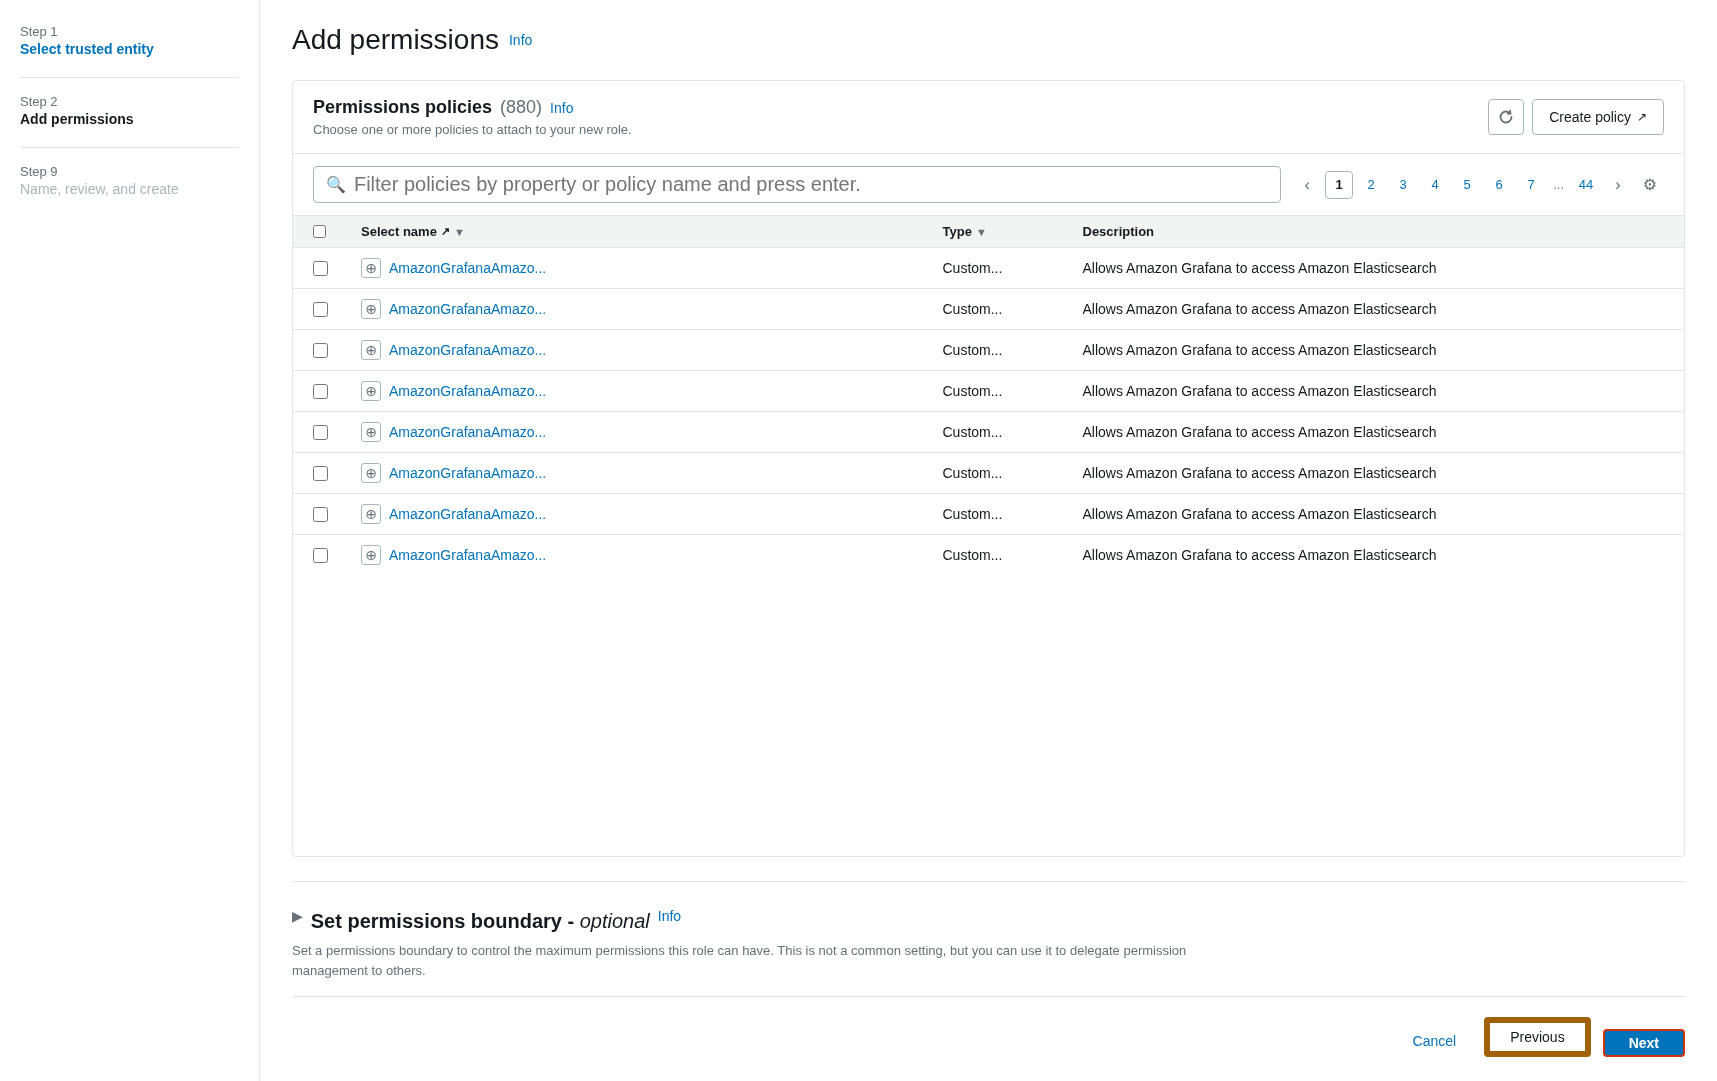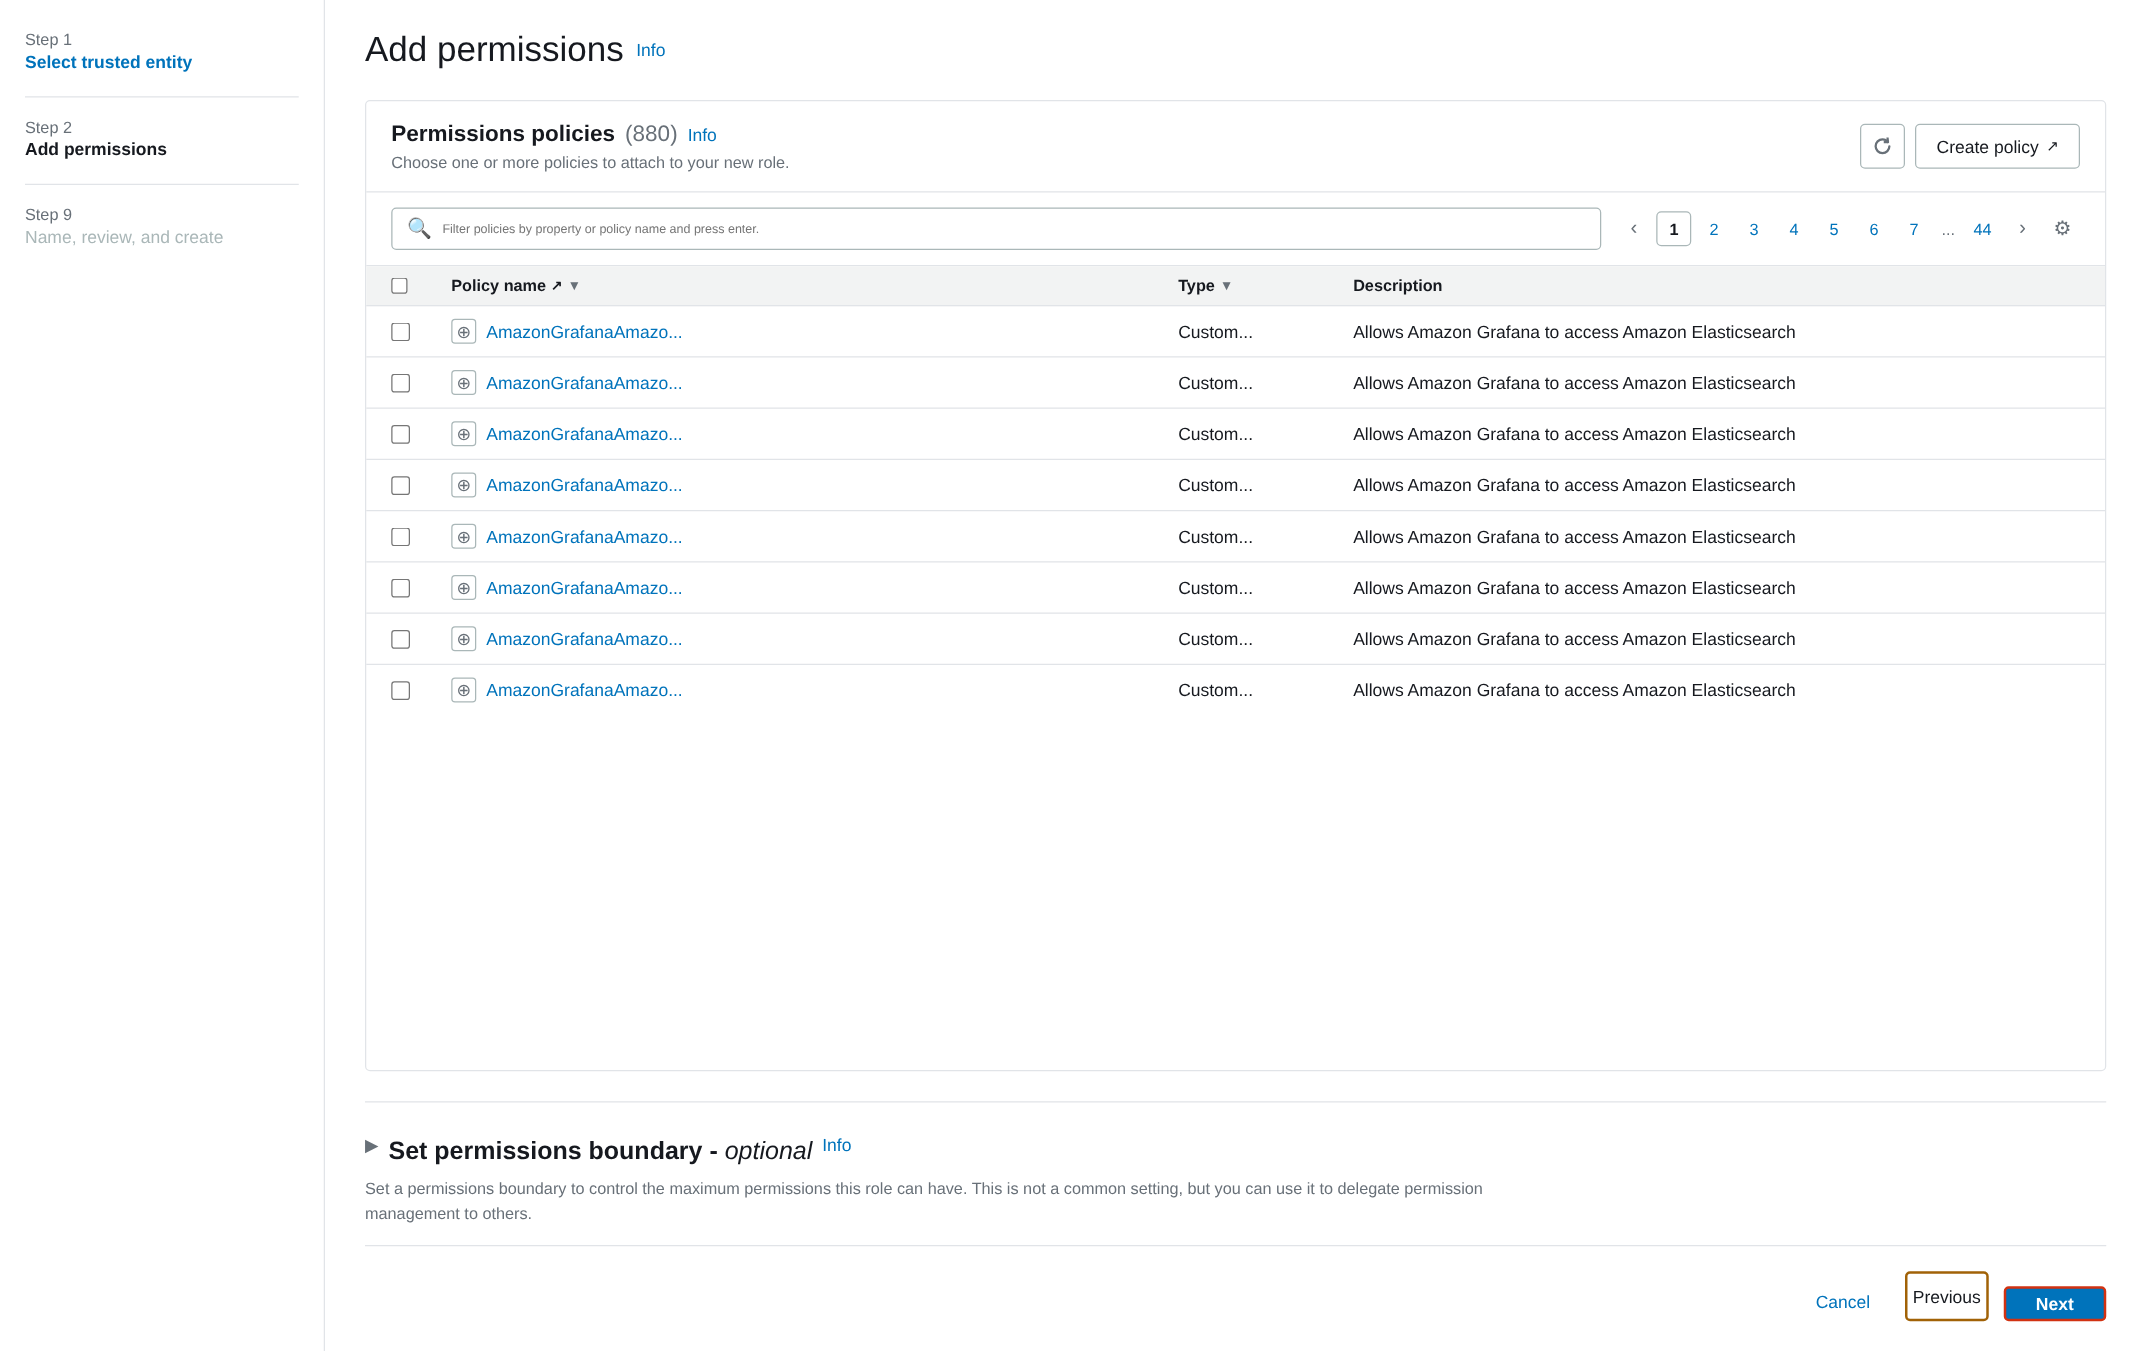--- a/index.html
+++ b/index.html
@@ -33,21 +33,21 @@
     .permissions-subtitle { font-size: 13px; color: #687078; }
     .permissions-header-right { display: flex; align-items: center; gap: 8px; }
 
     .refresh-btn { width: 36px; height: 36px; border: 1px solid #aab7b8; border-radius: 4px; background: #fff; cursor: pointer; display: flex; align-items: center; justify-content: center; }
 
     .create-policy-btn { height: 36px; padding: 1px 16px; border: 1px solid #aab7b8; border-radius: 4px; background: #fff; cursor: pointer; font-size: 14px; color: #16191f; display: flex; align-items: center; gap: 6px; }
 
     
     .search-row { padding: 12px 20px; border-bottom: 1px solid #e1e4e8; display: flex; align-items: center; gap: 12px; }
     .search-box { flex: 1; display: flex; align-items: center; gap: 8px; border: 1px solid #aab7b8; border-radius: 4px; padding: 6px 12px; }
-    .search-box input { border: none; outline: none; flex: 1; font-size: 10px; color: #687078; background: transparent; }
+    .search-box input { border: none; outline: none; flex: 1; font-size: 20px; color: #687078; background: transparent; }
     .search-icon { color: #687078; font-size: 16px; }
 
     .pagination { display: flex; align-items: center; gap: 4px; }
     .page-btn { width: 28px; height: 28px; border: 1px solid transparent; border-radius: 4px; background: transparent; cursor: pointer; font-size: 13px; color: #0073bb; display: flex; align-items: center; justify-content: center; }
     .page-btn.active { background: #fff; border-color: #aab7b8; color: #16191f; font-weight: 600; }
     .page-btn.nav-btn { color: #687078; font-size: 16px; }
     .page-ellipsis { font-size: 13px; color: #687078; padding: 0 4px; }
     .settings-btn { width: 28px; height: 28px; cursor: pointer; display: flex; align-items: center; justify-content: center; color: #687078; font-size: 16px; }
 
     
@@ -73,21 +73,21 @@
     .boundary-section { margin-top: 24px; padding: 16px 0; border-top: 1px solid #e1e4e8; }
     .boundary-header { display: flex; align-items: center; gap: 8px; margin-bottom: 8px; }
     .boundary-arrow { color: #687078; font-size: 14px; cursor: pointer; }
     .boundary-title { font-size: 20px; font-weight: 700; margin-top: 12px; }
     .boundary-title em { font-style: italic; font-weight: 400; }
     .boundary-desc { font-size: 13px; color: #687078; line-height: 1.5; max-width: 900px; }
 
     
     .footer { margin-top: auto; padding: 20px 0 0 0; display: flex; justify-content: flex-end; align-items: flex-end; gap: 12px; border-top: 1px solid #e1e4e8; }
     .cancel-btn { background: none; border: none; color: #0073bb; font-size: 14px; cursor: pointer; padding: 8px 16px; }
-    .previous-btn { height: 40px; padding: 0 4px; border: 2px solid #a16207; border-radius: 4px; background: #fff; cursor: pointer; font-size: 14px; color: #16191f; }
+    .previous-btn { height: 40px; padding: 0 20px; border: 6px solid #a16207; border-radius: 4px; background: #fff; cursor: pointer; font-size: 14px; color: #16191f; }
     .next-btn { height: 28px; padding: 0 24px; border: 2px solid #d13212; border-radius: 4px; background: #0073bb; cursor: pointer; font-size: 14px; color: #fff; font-weight: 600; }
   </style>
 </head>
 <body>
 
 <div class="sidebar">
   <div class="step">
     <div class="step-label">Step 1</div>
     <div class="step-title" style="cursor:pointer;">Select trusted entity</div>
   </div>
@@ -152,21 +152,21 @@
         <button class="page-btn nav-btn">›</button>
         <div class="settings-btn">⚙</div>
       </div>
     </div>
 
     <div class="table-header">
       <div class="header-checkbox">
         <input type="checkbox" style="">
       </div>
       <div class="table-header-cell">
-        <span>Policy name</span>
+        <span>Select name</span>
         <span style="font-size:11px;">↗</span>
         <span class="sort-icon">▼</span>
       </div>
       <div class="table-header-cell">
         <span>Type</span>
         <span class="sort-icon">▼</span>
       </div>
       <div class="table-header-cell">
         <span>Description</span>
       </div>

